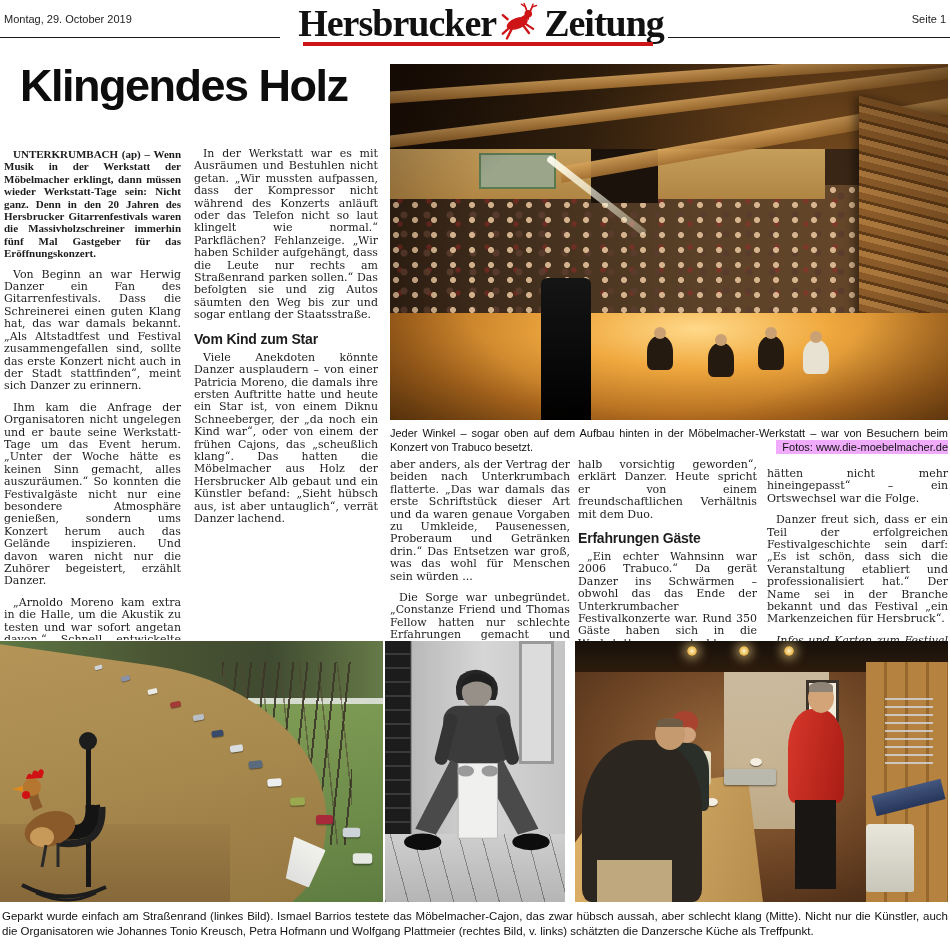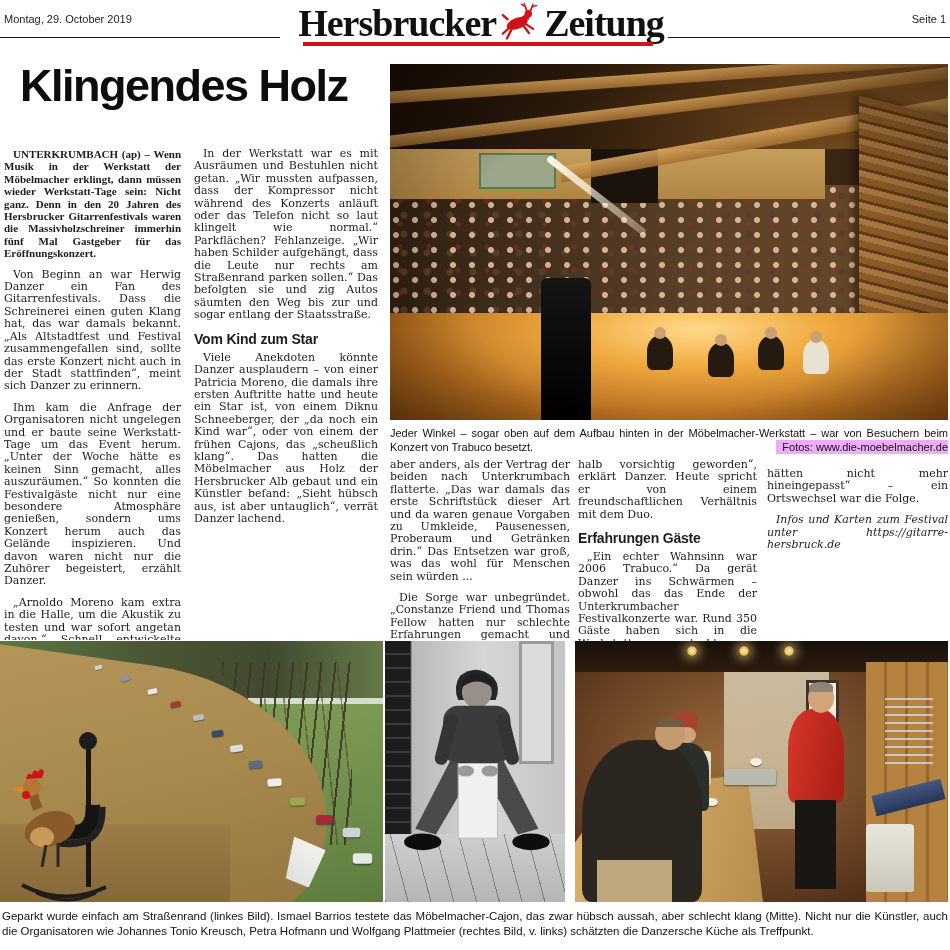--- a/index.html
+++ b/index.html
@@ -181,20 +181,21 @@
       <p class="noindent">aber anders, als der Vertrag der beiden nach Unterkrumbach flatterte. „Das war damals das erste Schriftstück dieser Art und da waren genaue Vorgaben zu Umkleide, Pausenessen, Proberaum und Getränken drin.“ Das Entsetzen war groß, was das wohl für Menschen sein würden ...</p>
       <p>Die Sorge war unbegründet. „Constanze Friend und Thomas Fellow hatten nur schlechte Erfahrungen gemacht und waren des-</p>
     </div>
   <div class="col colB">
       <p class="noindent">halb vorsichtig geworden“, erklärt Danzer. Heute spricht er von einem freundschaftlichen Verhältnis mit dem Duo.</p>
       <p class="subhead">Erfahrungen Gäste</p>
       <p>„Ein echter Wahnsinn war 2006 Trabuco.“ Da gerät Danzer ins Schwärmen – obwohl das das Ende der Unterkrumbacher Festivalkonzerte war. Rund 350 Gäste haben sich in die Werkstatt gequetscht, so Danzer. „Mehr Leute</p>
     </div>
   <div class="col colC">
       <p class="noindent">hätten nicht mehr hineingepasst“ – ein Ortswechsel war die Folge.</p>
+      <p>Danzer freut sich, dass er ein Teil der erfolgreichen Festivalgeschichte sein darf: „Es ist schön, dass sich die Veranstaltung etabliert und professionalisiert hat.“ Der Name sei in der Branche bekannt und das Festival „ein Markenzeichen für Hersbruck“.</p>
       <p class="italic">Infos und Karten zum Festival unter https://gitarre-hersbruck.de</p>
     </div>
 
   <div class="photo ph photo-main">
     <div class="pm-crowd"></div>
     <div class="pm-wall"></div>
     <div class="pm-door"></div>
     <div class="pm-win"></div>
     <div class="pm-ceiling"></div>
     <div class="pm-beam b1"></div>

